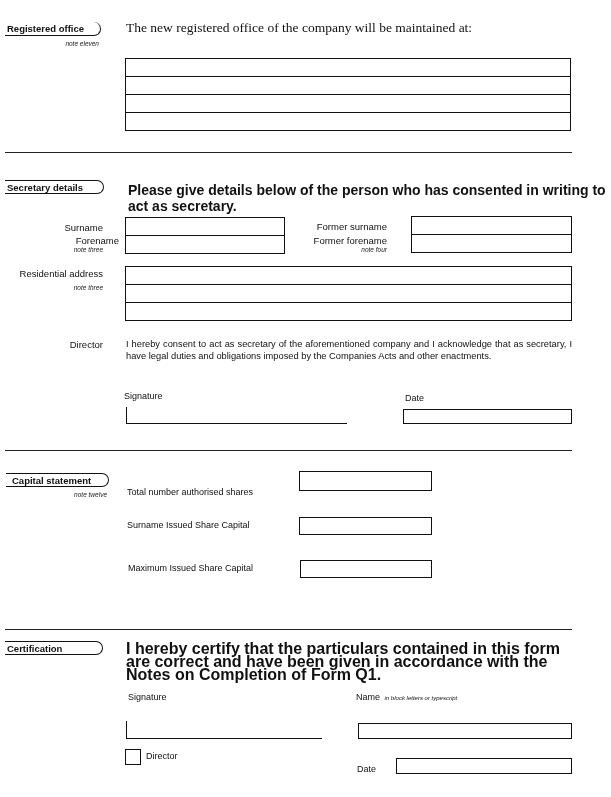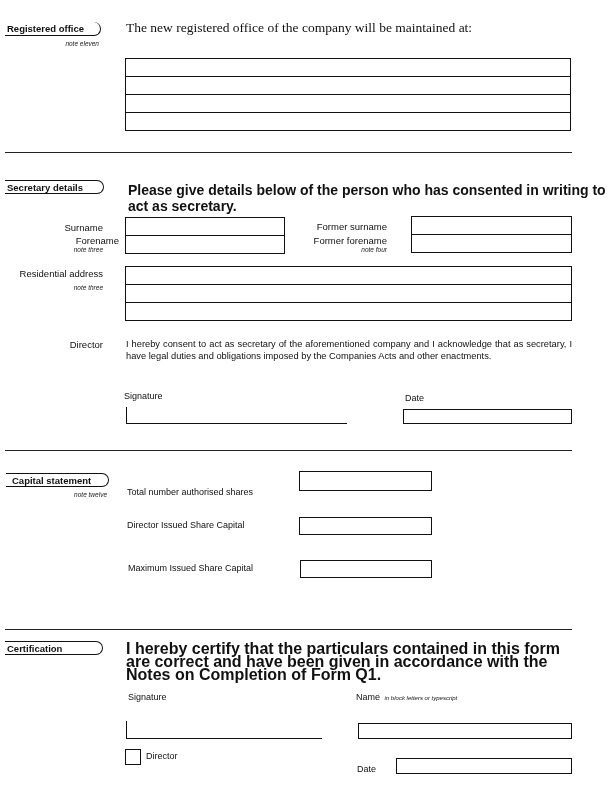--- a/index.html
+++ b/index.html
@@ -69,21 +69,21 @@
 <div class="txt" style="left:405px;top:393px;font-size:9px;">Date</div>
 <div class="box" style="left:403px;top:409px;width:169px;height:15px;"></div>
 
 <div class="hr" style="top:450px;"></div>
 
 <div class="tab" style="left:6px;top:473px;width:103px;"><span style="padding-left:4px;">Capital statement</span></div>
 <div class="note" style="left:20px;top:491px;width:87px;">note twelve</div>
 
 <div class="txt" style="left:127px;top:474px;font-size:9px;margin-top:13px;">Total number authorised shares</div>
 <div class="box" style="left:299px;top:471px;width:133px;height:20px;"></div>
-<div class="txt" style="left:127px;top:520px;font-size:9px;">Director Issued Share Capital</div>
+<div class="txt" style="left:127px;top:520px;font-size:9px;">Surname Issued Share Capital</div>
 <div class="box" style="left:299px;top:517px;width:133px;height:18px;"></div>
 <div class="txt" style="left:128px;top:563px;font-size:9px;">Maximum Issued Share Capital</div>
 <div class="box" style="left:300px;top:560px;width:132px;height:18px;"></div>
 
 <div class="hr" style="top:629px;"></div>
 
 <div class="tab" style="left:5px;top:641px;width:98px;"><span>Certification</span></div>
 <div class="txt" style="left:126px;top:642px;width:448px;font-size:16px;line-height:13px;font-weight:bold;">I hereby certify that the particulars contained in this form are correct and have been given in accordance with the Notes on Completion of Form Q1.</div>
 
 <div class="txt" style="left:128px;top:692px;font-size:9px;">Signature</div>

